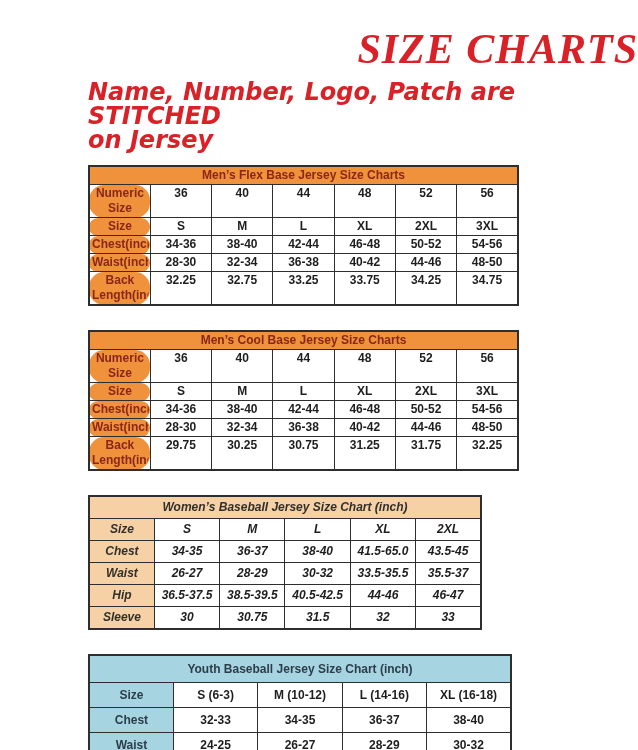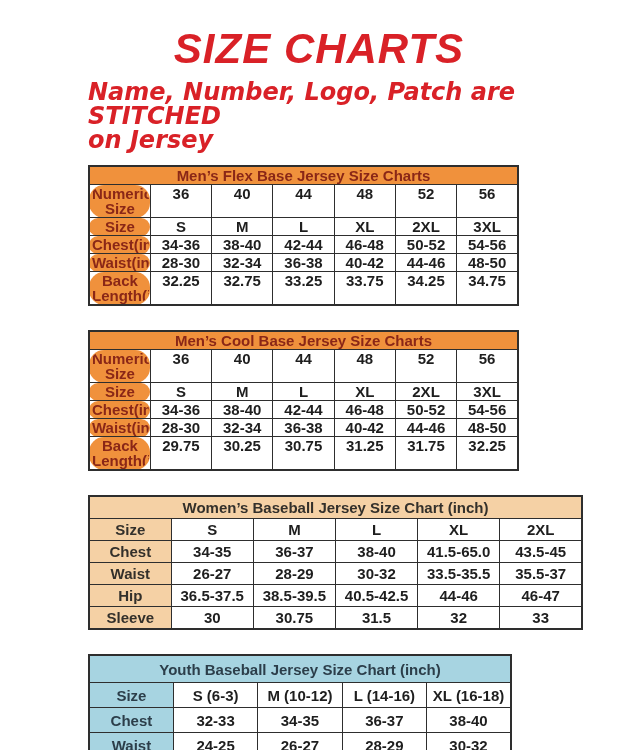--- a/index.html
+++ b/index.html
@@ -8,22 +8,22 @@
     background: #ffffff;
   }
   body {
     width: 638px;
     height: 750px;
     overflow: hidden;
     font-family: "Liberation Sans", sans-serif;
   }
   .page-title {
     margin: 26px 0 0 0;
-    text-align: center;
-    font-family: Liberation Sans, sans-serif;
+    text-align: right;
+    font-family: Liberation Serif, serif;
     font-size: 42px;
     line-height: 46px;
     font-weight: bold;
     font-style: italic;
     color: var(--title-red, #d92127);
     letter-spacing: 1px;
   }
   .page-subtitle {
     margin: 8px 0 0 88px;
     font-family: "DejaVu Sans", sans-serif;
@@ -35,21 +35,21 @@
   }
   .tables-wrap { margin-left: 88px; }
 
   table.size-table {
     border-collapse: collapse;
     table-layout: fixed;
     border: 2px solid var(--border, #2e2e2e);
     margin-top: 24px;
     font-family: "Liberation Sans", sans-serif;
     font-weight: bold;
-    font-size: 15px;
+    font-size: 12px;
     color: var(--data-text, #1e1e1e);
   }
   table.size-table:first-child { margin-top: 13px; }
   .size-table td {
     border: 1.5px solid var(--border, #2e2e2e);
     text-align: center;
     padding: 1px 2px;
     line-height: 15px;
     overflow: hidden;
   }
@@ -63,21 +63,21 @@
     height: 15px;
   }
   .theme-orange td.lbl {
     background: var(--orange, #f0913c);
     color: var(--orange-text, #8a2717);
     width: 84px;
     border-radius: 15px;
   }
 
   
-  .theme-peach { width: 495px; }
+  .theme-peach { width: 394px; font-style: italic; }
   .theme-peach td { padding: 3px 2px; vertical-align: middle; }
   .theme-peach td.ttl {
     background: var(--peach, #f5d1a5);
     color: var(--peach-text, #33302b);
   }
   .theme-peach td.lbl {
     background: var(--peach, #f5d1a5);
     color: var(--peach-text, #33302b);
     width: 60px;
   }

